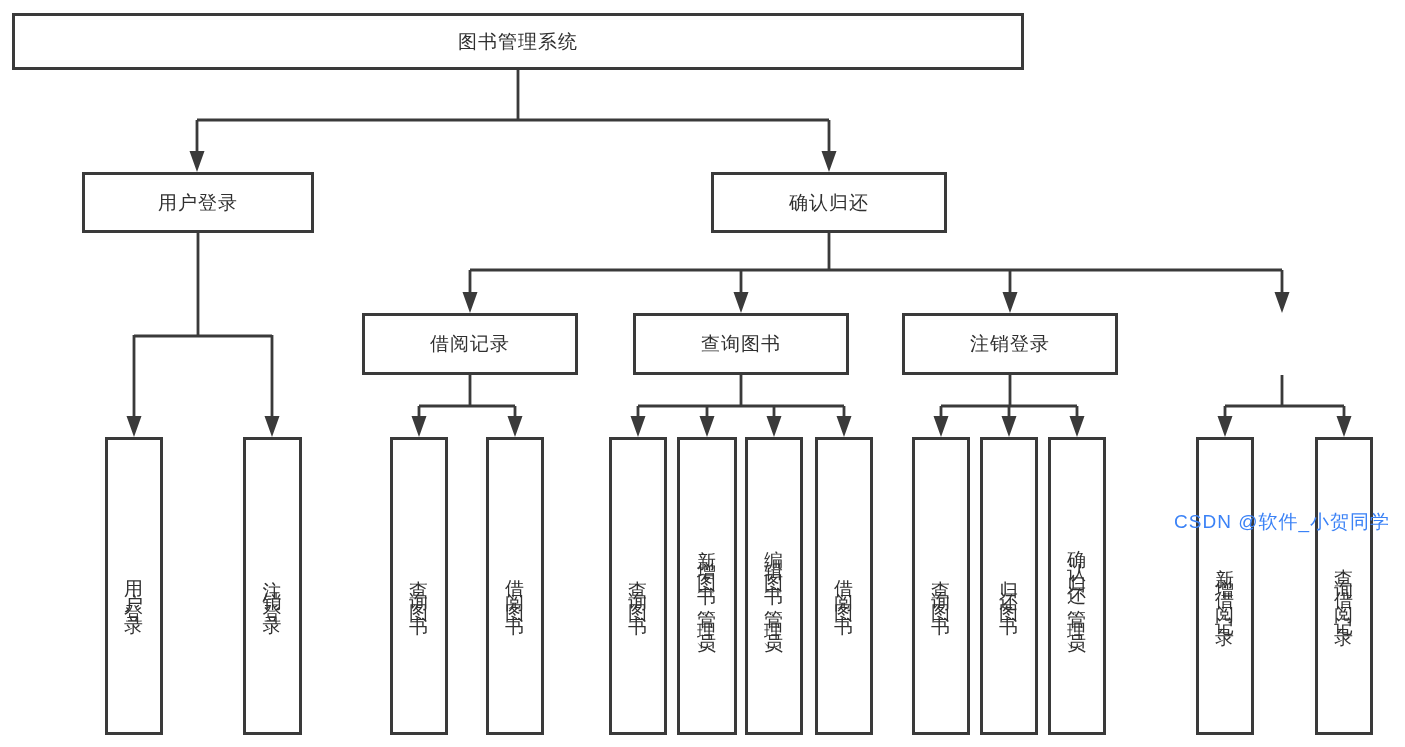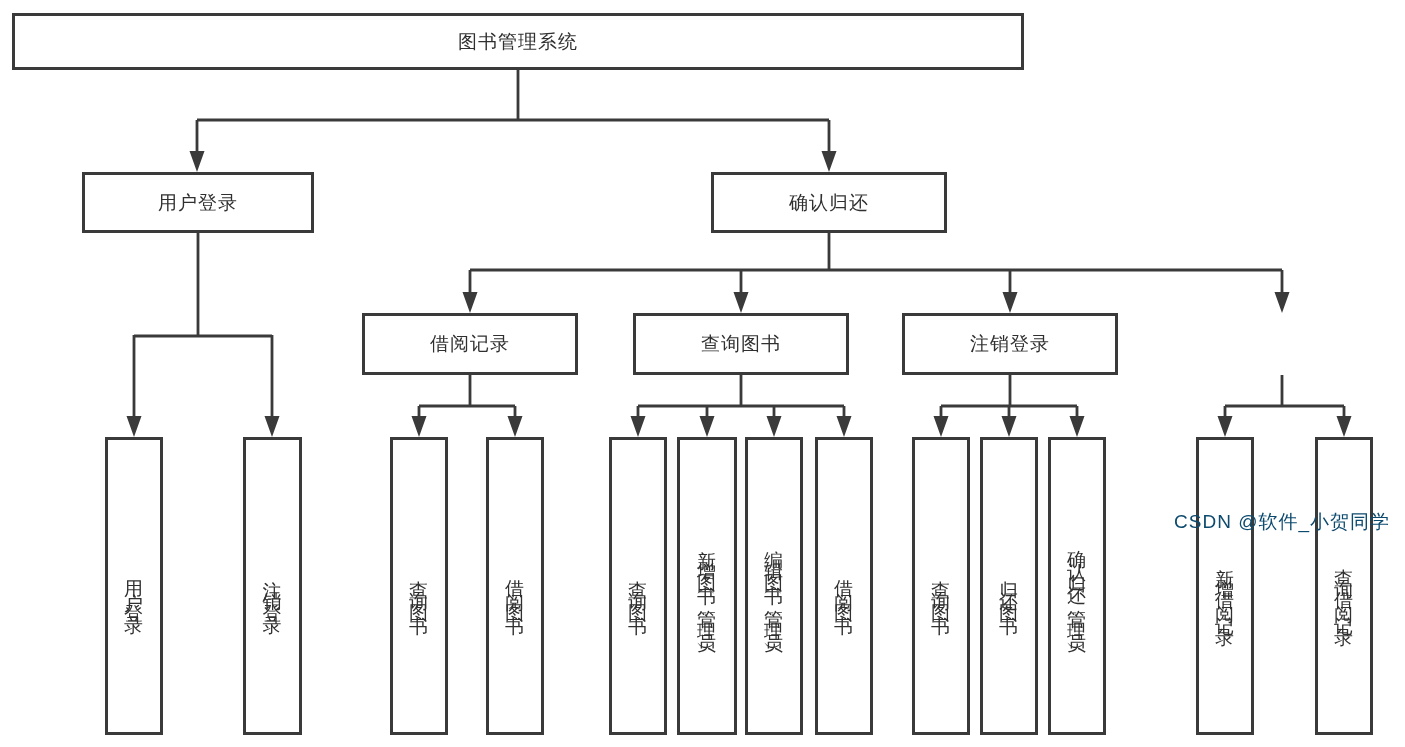--- a/index.html
+++ b/index.html
@@ -42,21 +42,21 @@
     text-orientation: mixed;
     letter-spacing: 12px;
     white-space: normal;
     line-height: 1;
     padding-top: 6px;
   }
   .watermark {
     position: absolute;
     right: 15px;
     bottom: 8px;
-    color: #0c4a6e;
+    color: #3b82f6;
     font-size: 19px;
     letter-spacing: 1px;
     z-index: 3;
   }
 </style>
 </head>
 <body>
 
 <div class="canvas">
 

